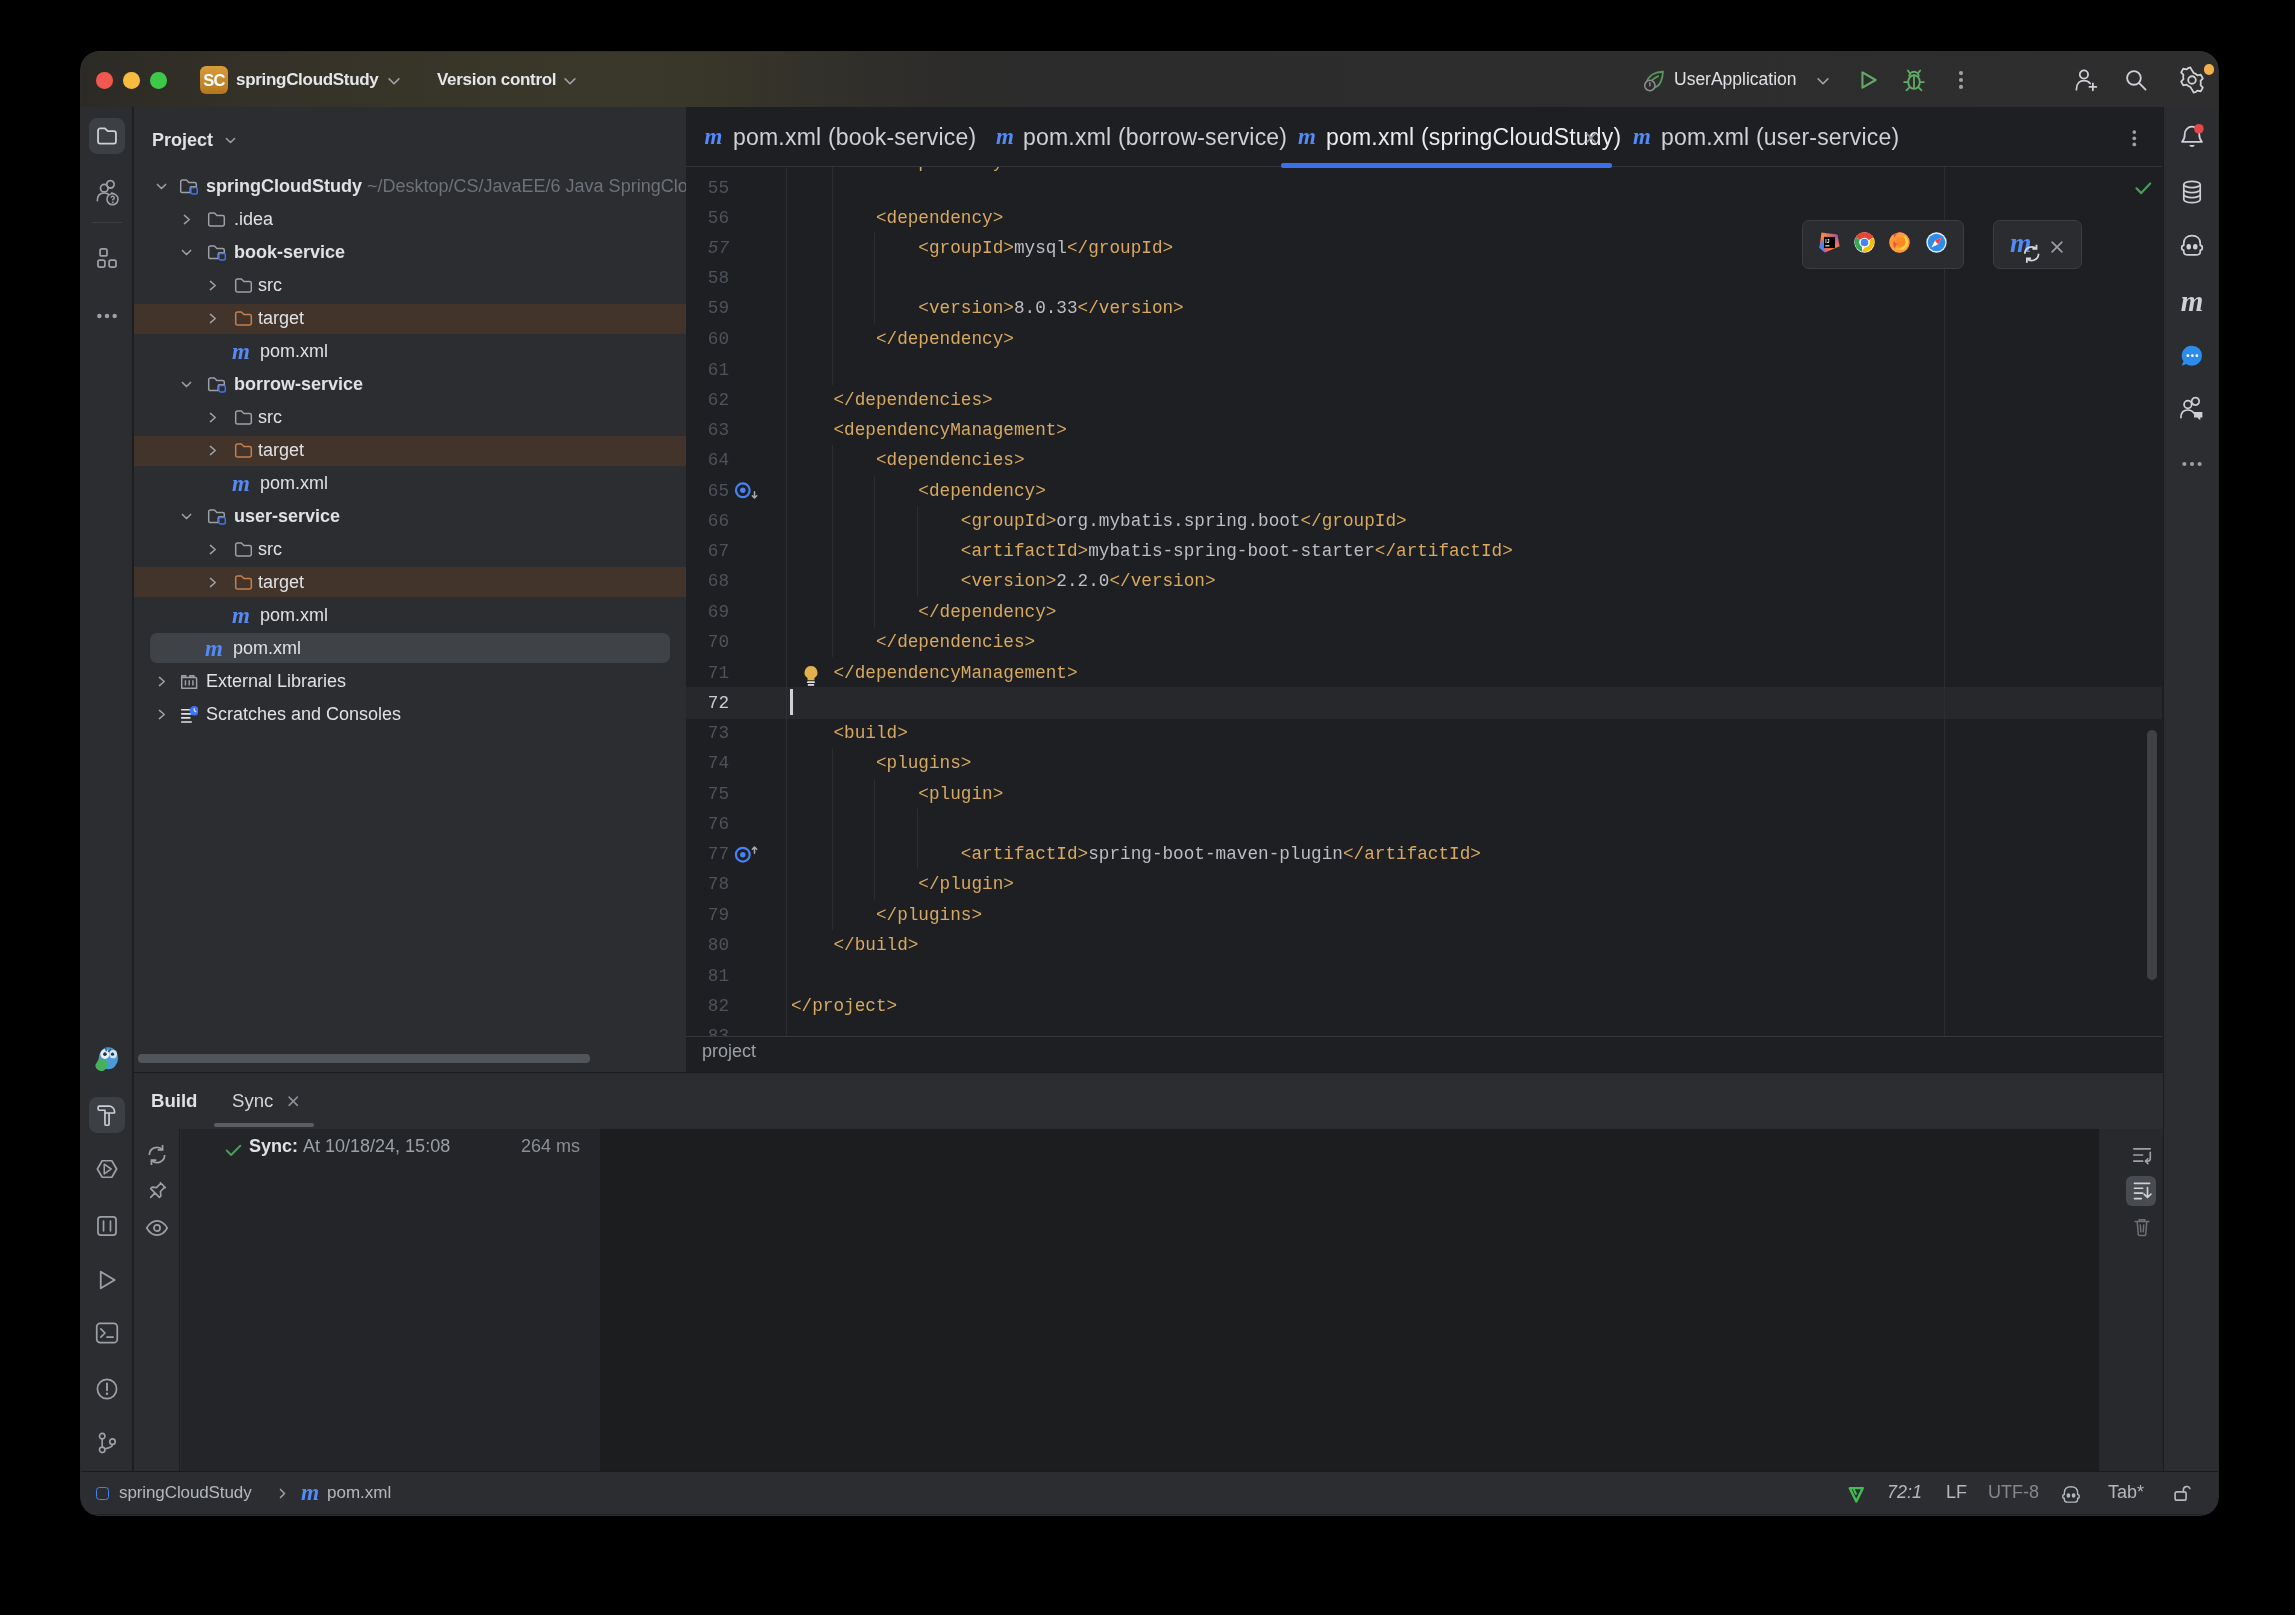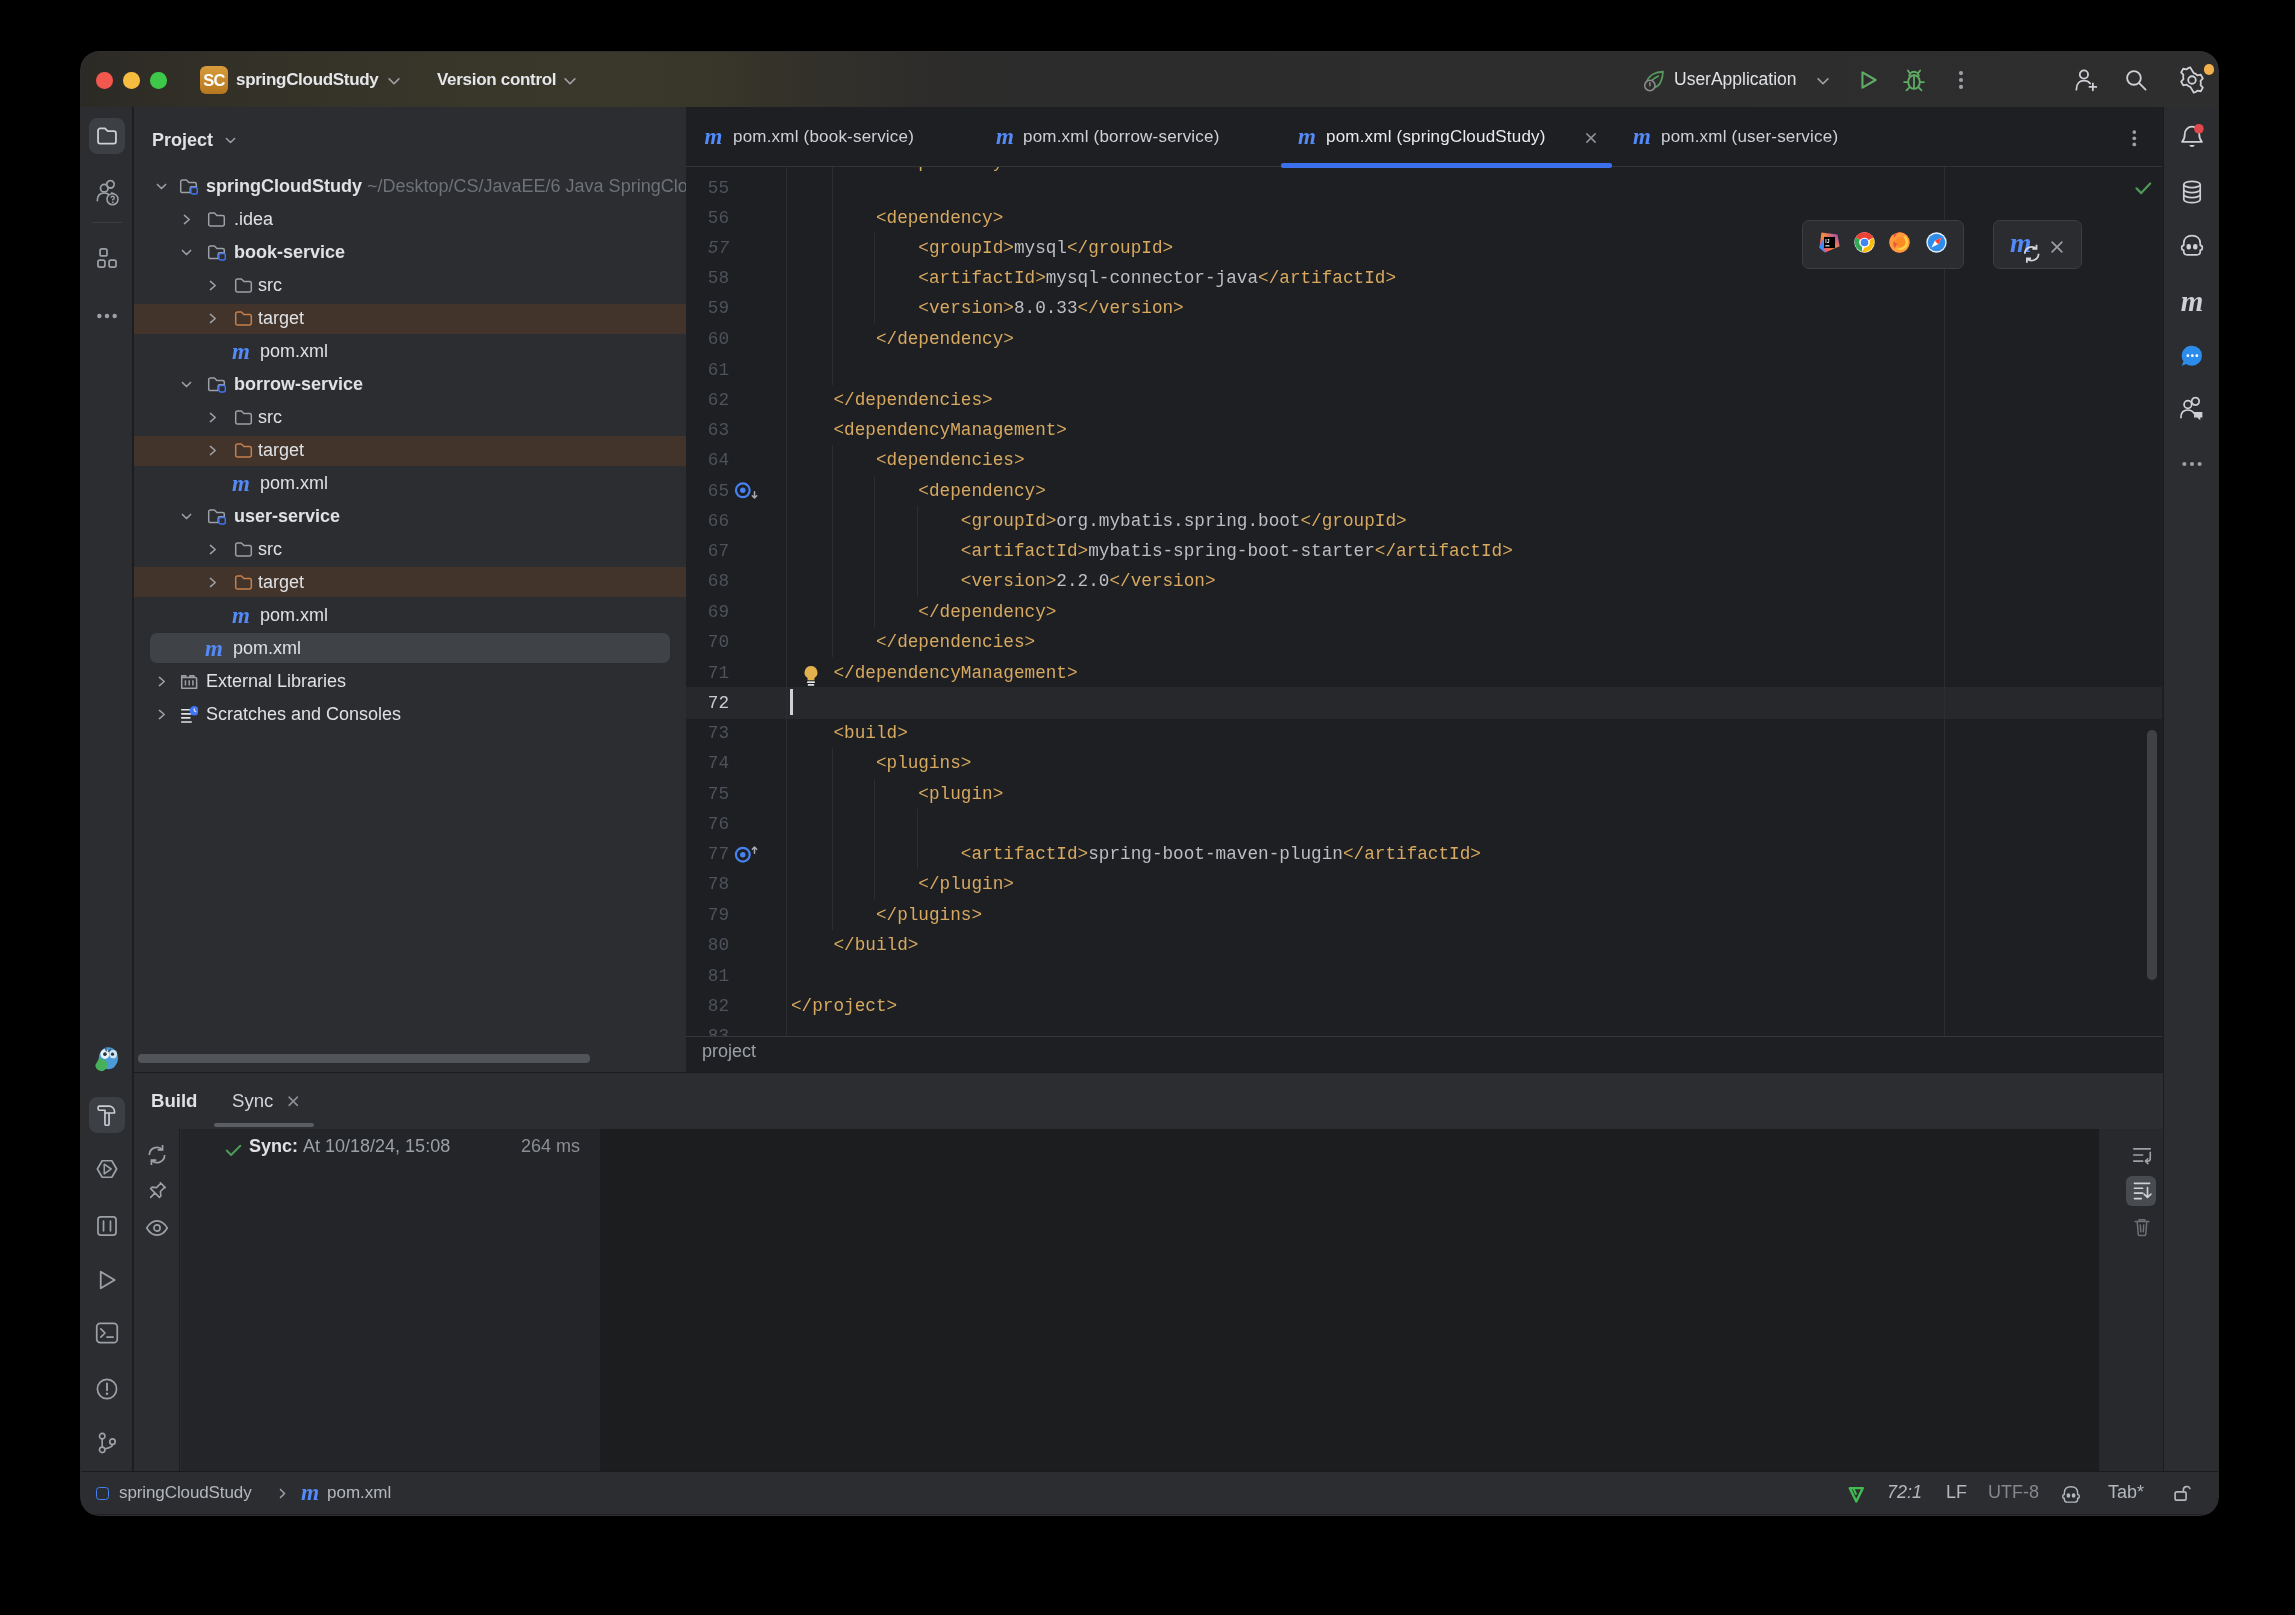--- a/index.html
+++ b/index.html
@@ -35,21 +35,21 @@
   .tband { position:absolute; left:0; width:552px; height:30px; background:#42342a; }
   .tlabel { position:absolute; top:0; height:33px; line-height:33px; font-size:18px; color:#dfe1e5; white-space:nowrap; }
   .tbold { font-weight:700; }
   .tpath { color:#6e7278; font-weight:400; }
   
   #editor {
     position:absolute; left:605px; top:55px; width:1476px; height:965px;
     background:#1e1f22;
   }
   #tabs { position:absolute; left:0; top:0; width:1476px; height:60px; border-bottom:0.7px solid #333438; }
-  .tab { position:absolute; top:0; height:60px; line-height:60px; font-size:17px; letter-spacing:0.2px; color:#ced0d6; white-space:nowrap;}
+  .tab { position:absolute; top:0; height:60px; line-height:60px; font-size:23px; letter-spacing:0.2px; color:#ced0d6; white-space:nowrap;}
   .mico { font-family:"Liberation Serif", serif; font-style:italic; font-weight:700; color:#548af7; }
   #code { position:absolute; left:0; top:60px; width:1476px; height:869px; overflow:hidden;
           font-family:"Liberation Mono", monospace; font-size:17.7px; }
   .ln { position:absolute; width:43px; text-align:right; height:30px; line-height:30px; color:#4e525a; }
   .cl { position:absolute; left:105px; height:30px; line-height:30px; white-space:pre; color:#bcbec4; }
   .tg { color:#d8a960; }
   .ig { position:absolute; width:1.4px; background:#2b2d31; }
   #crumbs { position:absolute; left:0; top:940px; width:1476px; height:25px; }
   
   #rstripe {
@@ -386,21 +386,20 @@
       <div class="ig" style="left:188px;top:612px;height:121px;"></div>
       <div class="ig" style="left:231px;top:642px;height:60px;"></div>
       <div class="ln" style="top:-20px;">54</div>
         <div class="cl" style="top:-20px;"><span class="tg">        &lt;/dependency&gt;</span></div>
       <div class="ln" style="top:5.5px;">55</div>
       <div class="ln" style="top:36px;">56</div>
         <div class="cl" style="top:36px;"><span class="tg">        &lt;dependency&gt;</span></div>
       <div class="ln" style="top:66px;font-style:italic;">57</div>
         <div class="cl" style="top:66px;"><span class="tg">            &lt;groupId&gt;</span>mysql<span class="tg">&lt;/groupId&gt;</span></div>
       <div class="ln" style="top:96px;">58</div>
-        <div class="cl" style="top:96px;"><span class="tg">            &lt;artifactId&gt;</span>mysql-connector-java<span class="tg">&lt;/artifactId&gt;</span></div>
       <div class="ln" style="top:126px;">59</div>
         <div class="cl" style="top:126px;"><span class="tg">            &lt;version&gt;</span>8.0.33<span class="tg">&lt;/version&gt;</span></div>
       <div class="ln" style="top:157px;">60</div>
         <div class="cl" style="top:157px;"><span class="tg">        &lt;/dependency&gt;</span></div>
       <div class="ln" style="top:188px;">61</div>
       <div class="ln" style="top:218px;">62</div>
         <div class="cl" style="top:218px;"><span class="tg">    &lt;/dependencies&gt;</span></div>
       <div class="ln" style="top:248px;">63</div>
         <div class="cl" style="top:248px;"><span class="tg">    &lt;dependencyManagement&gt;</span></div>
       <div class="ln" style="top:278px;">64</div>

